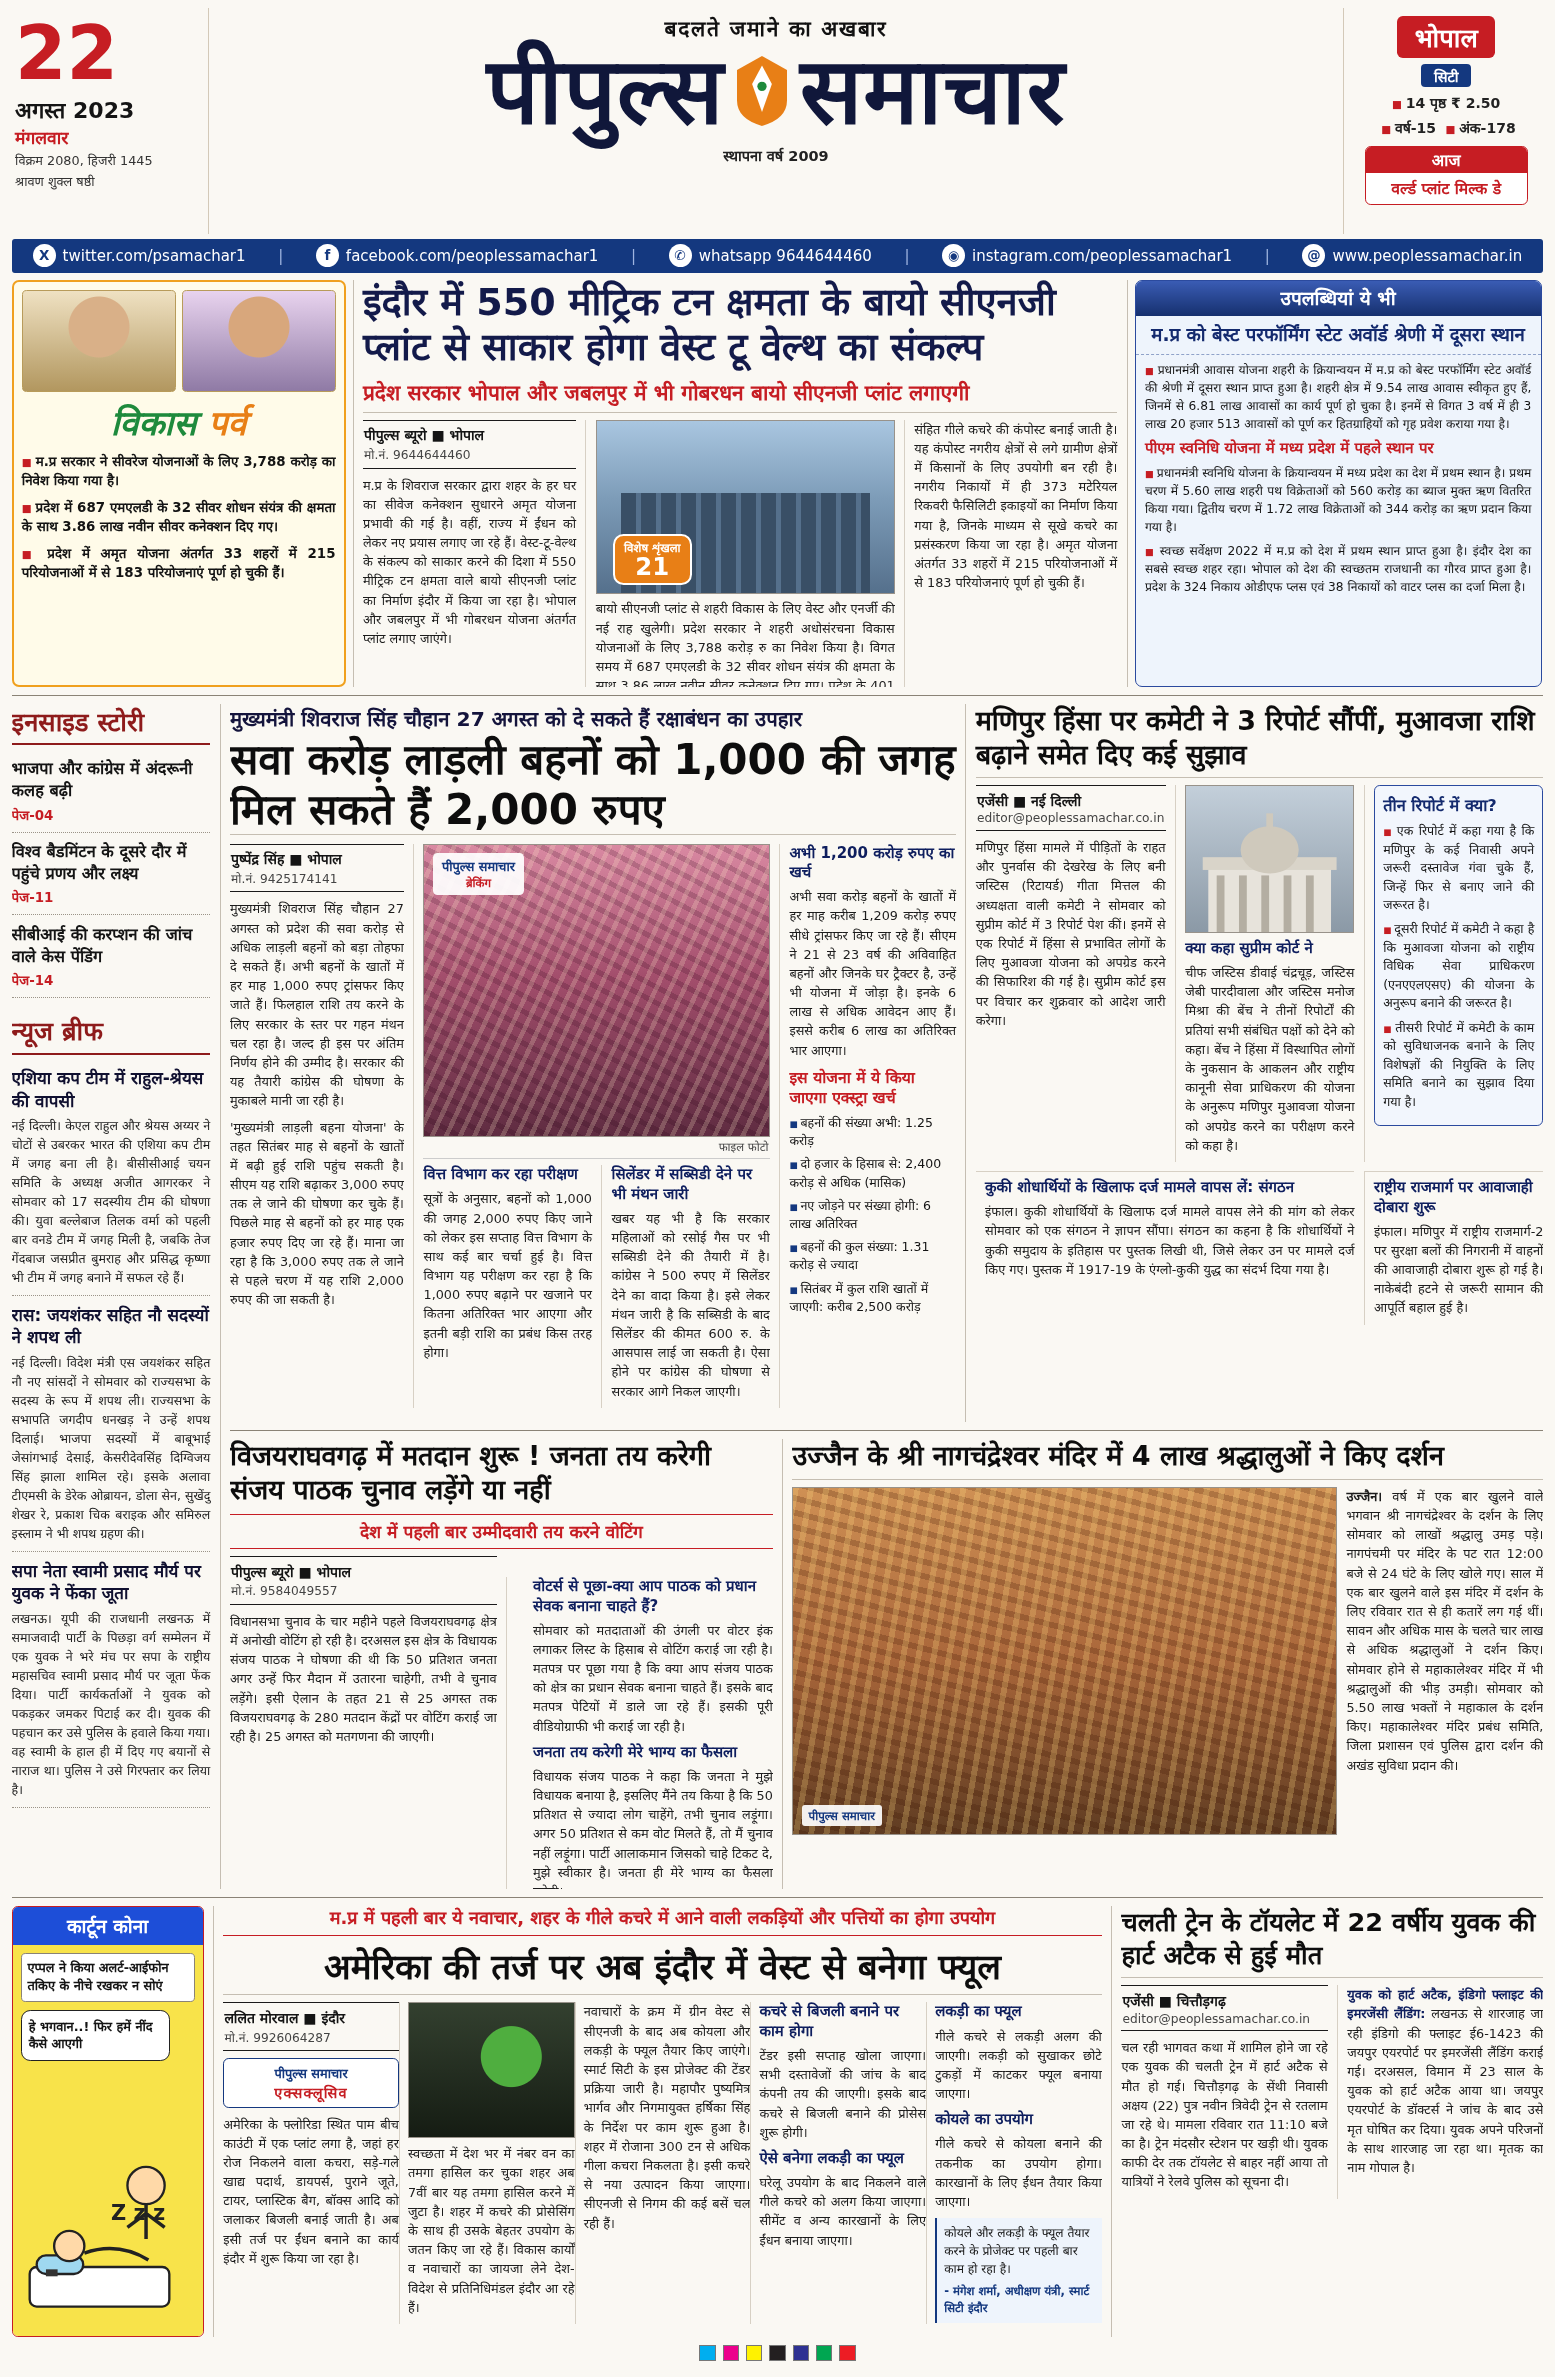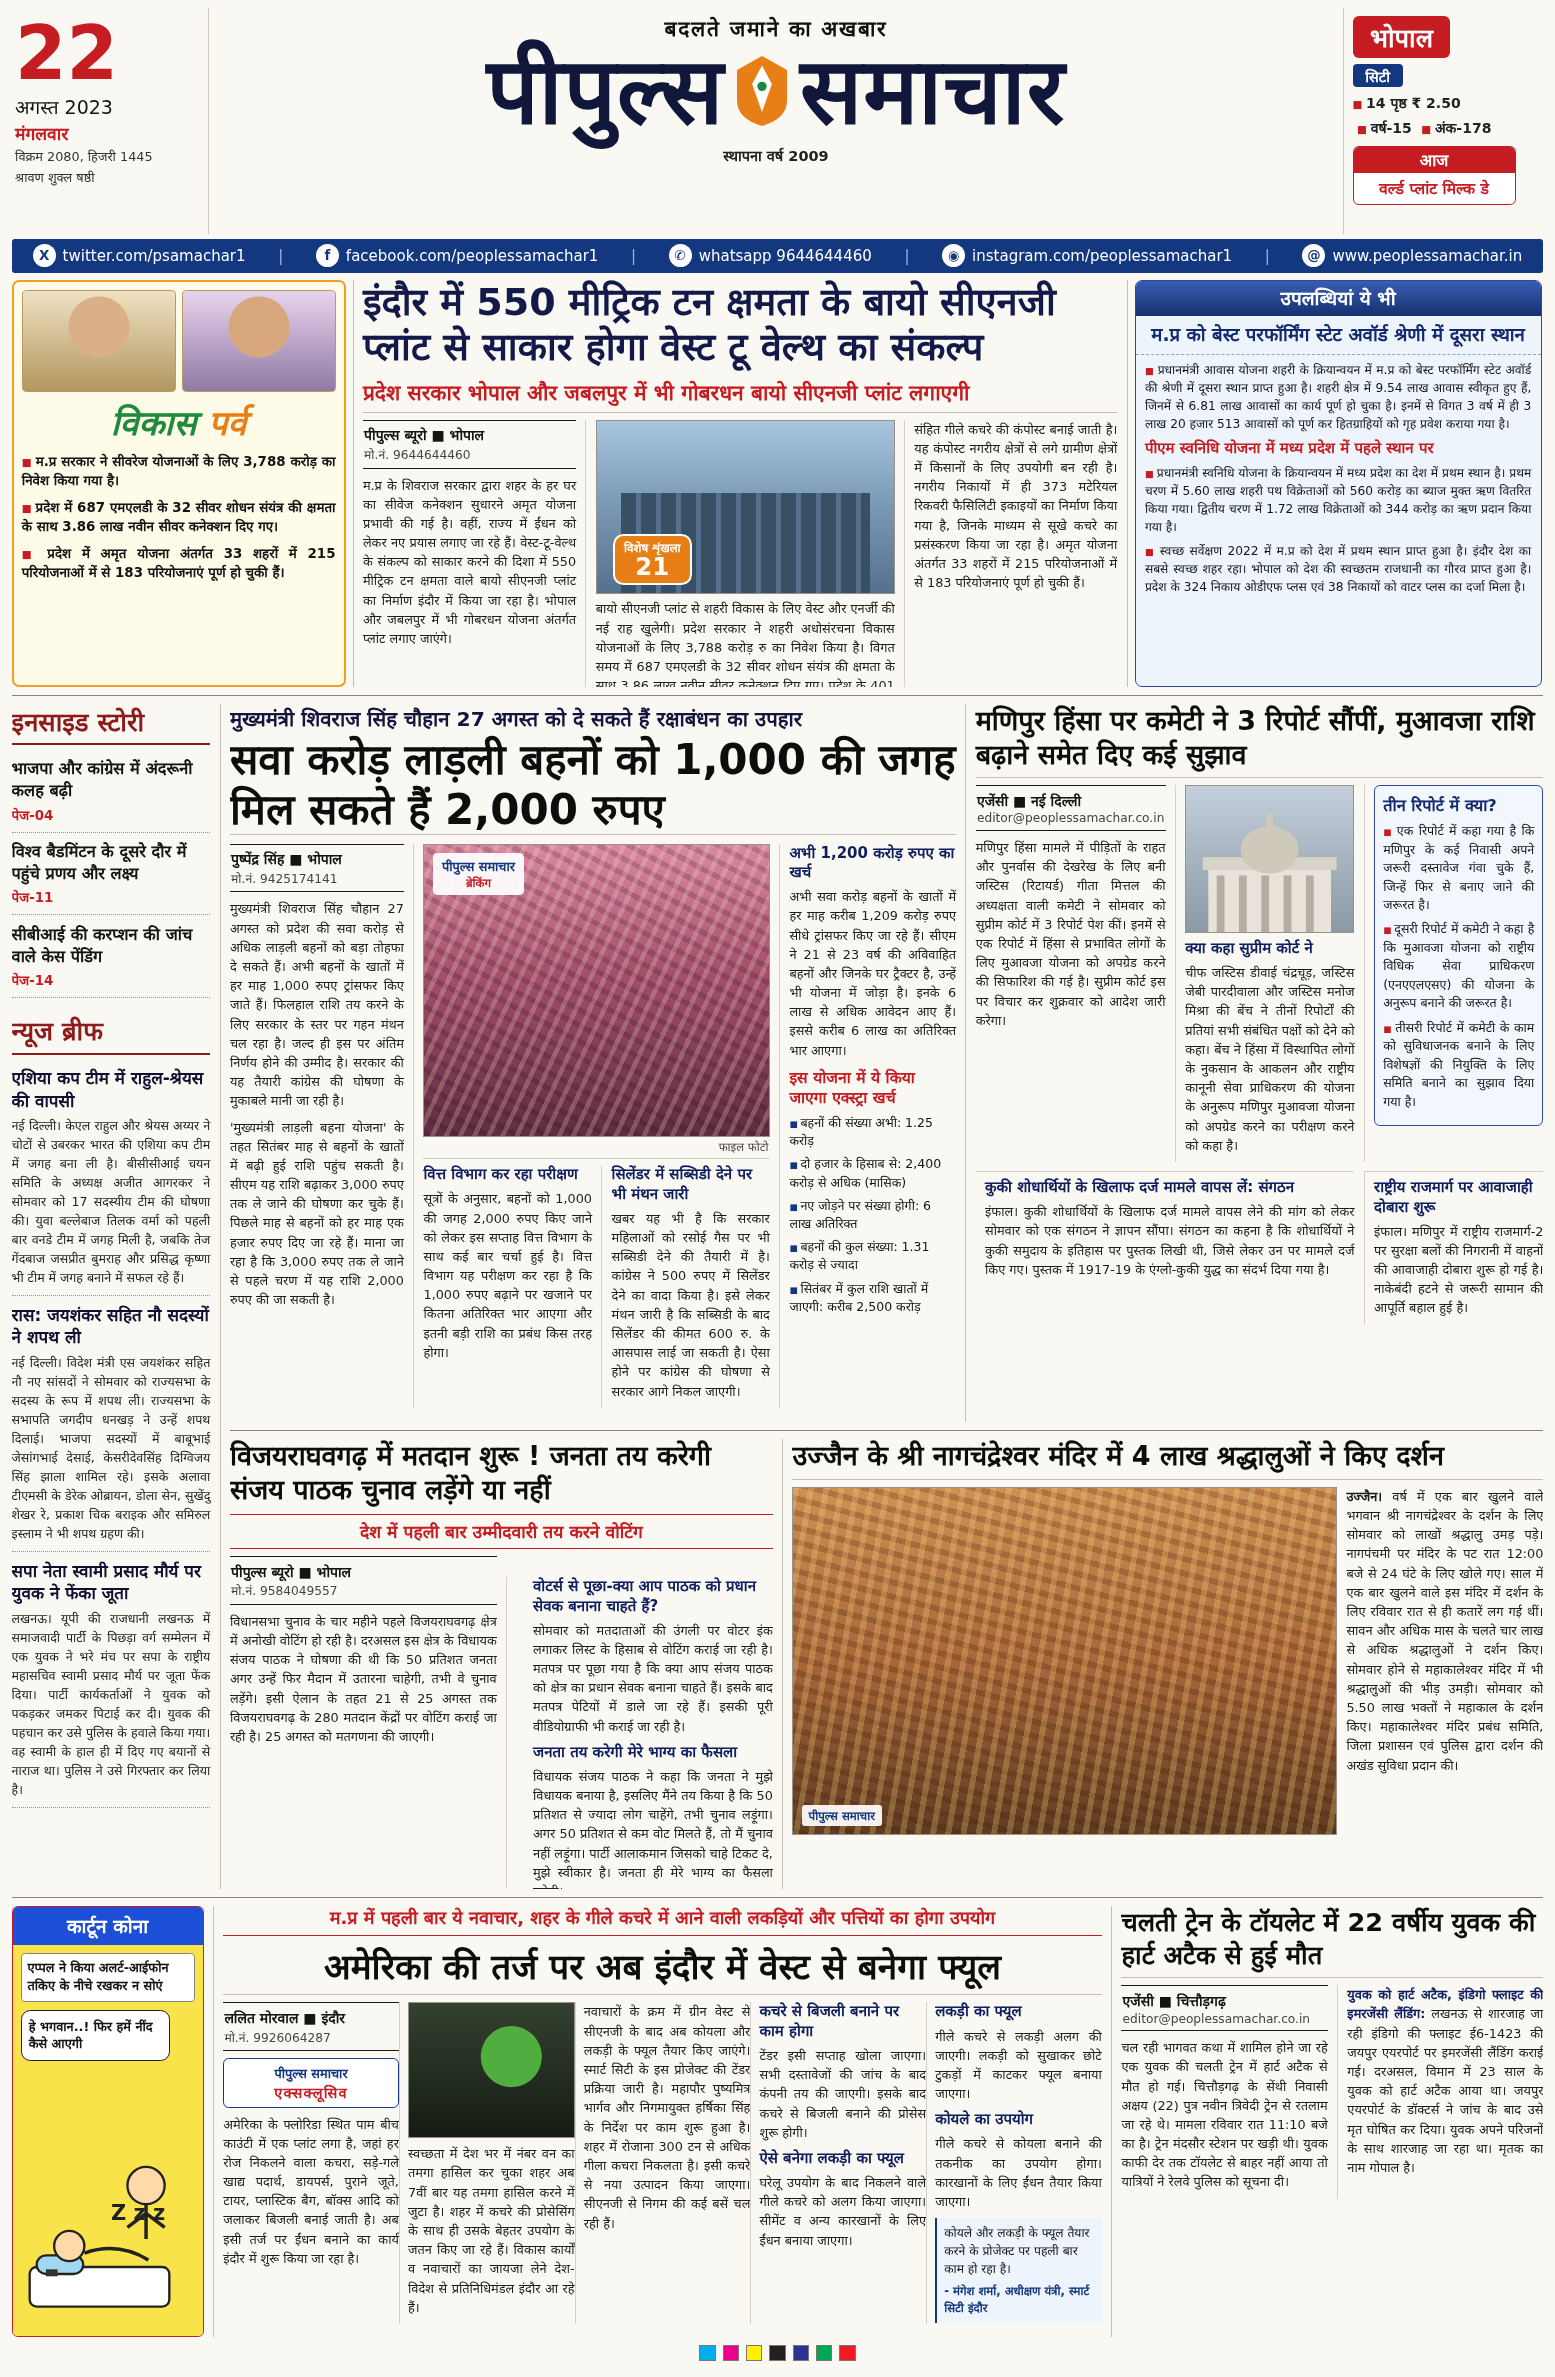--- a/index.html
+++ b/index.html
@@ -3,29 +3,29 @@
 <meta charset="utf-8">
 <style>
   * { margin:0; padding:0; box-sizing:border-box; }
   body { background:#e9e6df; font-family:"DejaVu Sans","Liberation Sans",sans-serif; color:#141414; }
   .page { width:1555px; height:2377px; overflow:hidden; background:#faf8f3; margin:0 auto; padding:8.1px 11.6px; }
 
   
   .masthead { display:flex; align-items:stretch; height:226px; }
   .mh-left { width:197px; border-right:1.2px solid #d3c9b8; padding:8.1px 10.5px 0 3.5px; }
   .mh-day { font-size:74px; font-weight:800; color:#c61d23; line-height:1; }
-  .mh-month { font-size:19px; font-weight:400; margin-top:3.5px; }
+  .mh-month { font-size:22px; font-weight:700; margin-top:3.5px; }
   .mh-weekday { font-size:17.4px; font-weight:800; color:#c61d23; margin-top:1.2px; }
   .mh-cal { font-size:12.8px; color:#333; margin-top:3.5px; line-height:1.35; }
   .mh-center { flex:1; text-align:center; padding-top:5.8px; }
   .mh-tagline { font-size:21px; font-weight:700; letter-spacing:1.7px; color:#111; }
   .mh-title-row { display:flex; align-items:center; justify-content:center; gap:12.8px; margin-top:2.3px; }
   .mh-title { font-size:92px; font-weight:800; color:#10173a; line-height:1.05; letter-spacing:1.2px; }
   .mh-est { font-size:14.5px; font-weight:700; color:#222; margin-top:4.6px; }
-  .mh-right { width:200px; display:flex; flex-direction:column; align-items:flex-start; gap:5.8px; padding:8.1px 3.5px 0 8.1px; border-left:1.2px solid #d3c9b8; }
+  .mh-right { width:200px; display:flex; flex-direction:column; align-items:center; gap:5.8px; padding:8.1px 3.5px 0 8.1px; border-left:1.2px solid #d3c9b8; }
   .city-badge { background:#c61d23; color:#fff; font-size:25.6px; font-weight:800; padding:3.5px 17.4px; border-radius:5.8px; }
   .edition-badge { background:#14387f; color:#fff; font-size:14.5px; font-weight:700; padding:1.7px 12.8px; border-radius:4.1px; }
   .mh-pages, .mh-vol { font-size:14px; font-weight:700; color:#222; }
   .mh-pages::before, .mh-vol .sq::before { content:"■ "; color:#c61d23; font-size:10.5px; }
   .mh-vol span { margin-left:4.6px; }
   .today-box { border:1.7px solid #c61d23; border-radius:5.8px; overflow:hidden; min-width:163px; text-align:center; margin-top:3.5px; background:#fff; }
   .today-label { background:#c61d23; color:#fff; font-weight:800; font-size:16.3px; padding:1.7px 0; }
   .today-text { color:#c61d23; font-weight:800; font-size:15.7px; padding:4.6px 7px; }
 
   

